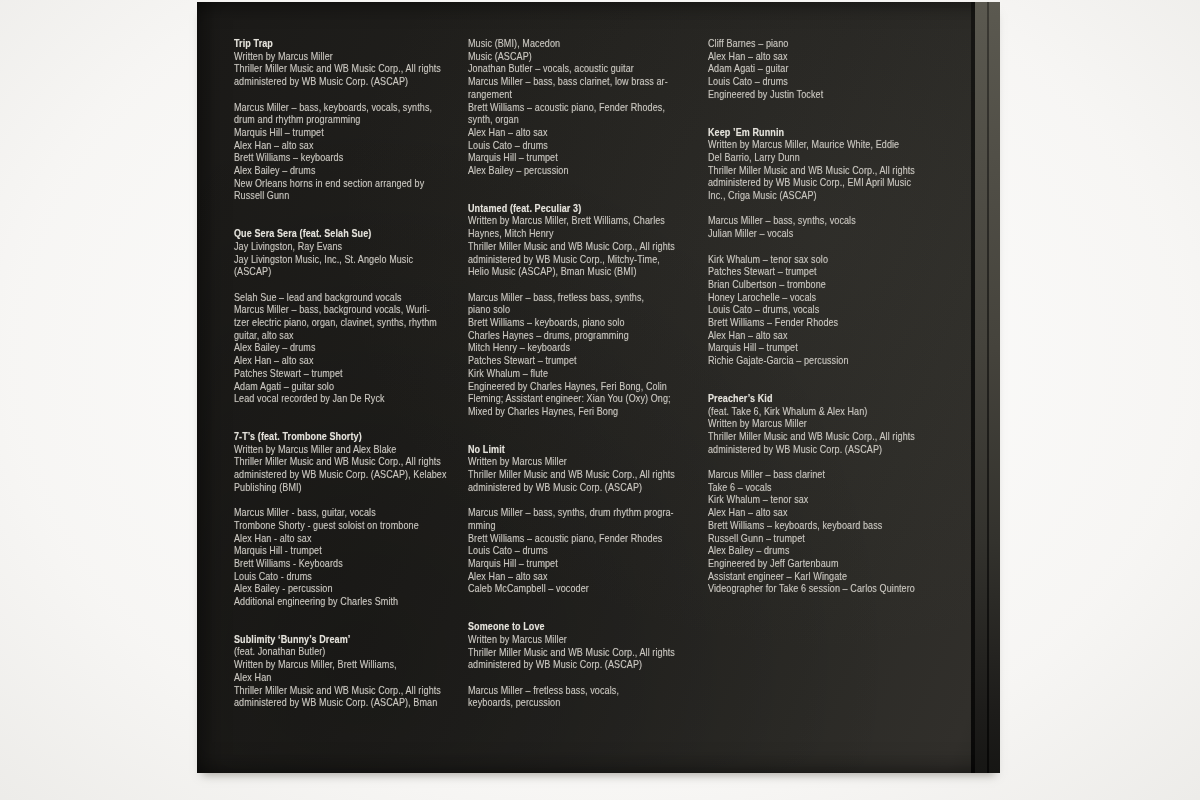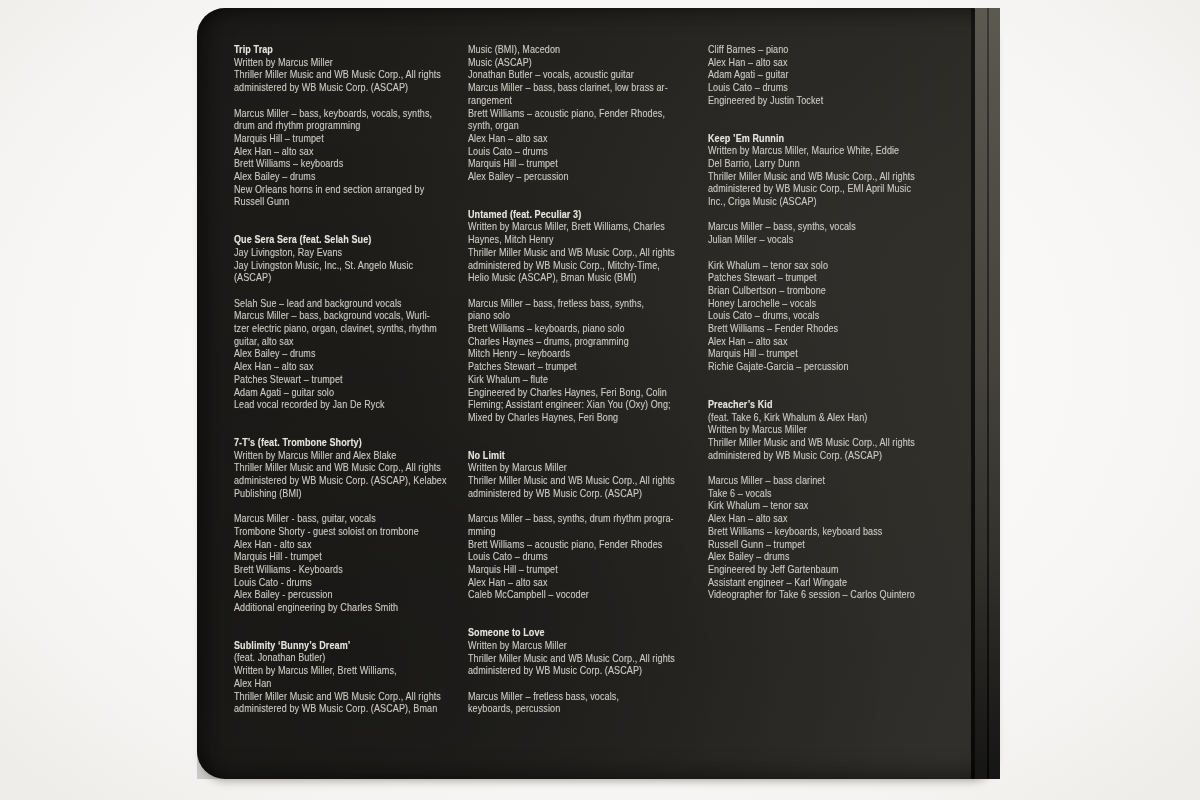--- a/index.html
+++ b/index.html
@@ -14,30 +14,29 @@
   #stage {
     position: relative;
     width: 1200px;
     height: 800px;
     background:
       radial-gradient(ellipse at 50% 45%, rgba(255,255,255,0.9) 0%, rgba(246,245,243,0.9) 70%, rgba(236,235,232,0.95) 100%);
   }
   #panel {
     position: absolute;
     left: 197px;
-    top: 8px;
+    top: 2px;
     width: 803px;
     height: 771px;
     background: linear-gradient(112deg, #1b1a18 0%, #21201d 35%, #262522 60%, #2c2b27 80%, #312f2b 95%, #2b2a26 100%);
     box-shadow:
       inset 18px 0 30px -18px rgba(0,0,0,0.65),
       inset 0 14px 22px -14px rgba(0,0,0,0.6),
       inset 0 -16px 26px -16px rgba(0,0,0,0.55),
       0 7px 9px -5px rgba(130,128,120,0.65);
-    border-radius: 28px;
   }
   
   .fold-line {
     position: absolute;
     top: 0;
     left: 774px;
     width: 4px;
     height: 100%;
     background: linear-gradient(180deg, rgba(5,5,4,0.55), rgba(0,0,0,0.8));
     filter: blur(0.4px);

